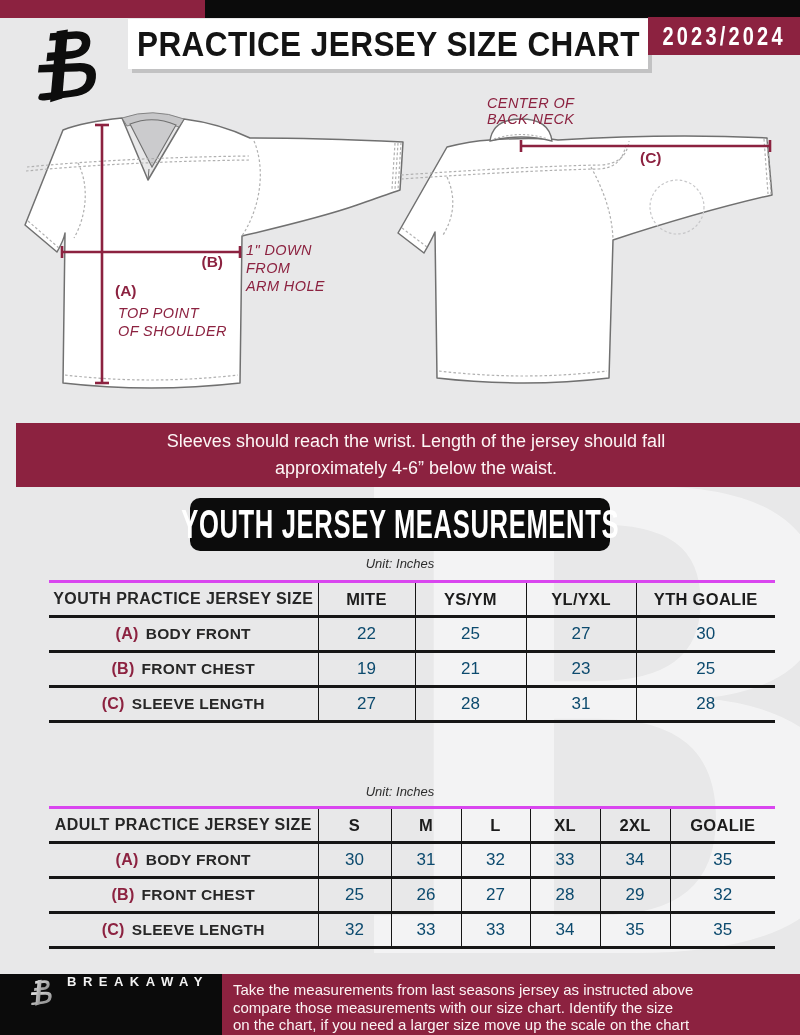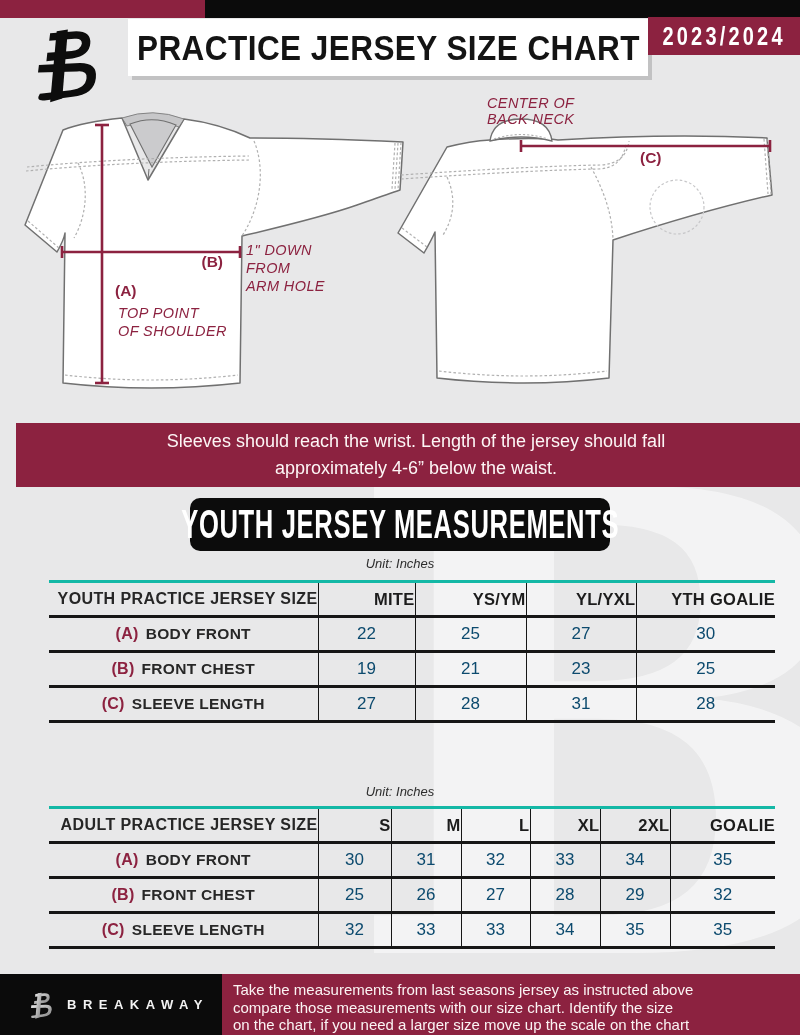--- a/index.html
+++ b/index.html
@@ -18,21 +18,21 @@
     font-size:640px; line-height:0.9; color:#ffffff; opacity:0.5;
     user-select:none;
   }
 
   
   .strip-maroon { left:0; top:0; width:205px; height:18px; background:#8c2240; }
   .strip-black  { left:205px; top:0; right:0; height:18px; background:#0b0b0b; }
   .logo { left:24px; top:21px; width:84px; height:86px; }
   .logo svg { width:100%; height:100%; }
   .title-box {
-    left:128px; top:19px; width:520px; height:57px; background:#ffffff;
+    left:128px; top:19px; width:520px; height:50px; background:#ffffff;
     box-shadow:4px 4px 0 rgba(0,0,0,0.16);
     display:flex; align-items:center; justify-content:center;
   }
   .title-box span {
     font-size:35px; font-weight:700; color:#141414; letter-spacing:0.5px;
     white-space:nowrap; transform:scaleX(0.9);
   }
   .season-box {
     left:648px; top:17px; width:152px; height:38px; background:#8c2240;
     display:flex; align-items:center; justify-content:center;
@@ -77,33 +77,33 @@
 
   
   .table-wrap { left:49px; width:726px; }
   .tbl-youth { top:580px; }
   .tbl-adult { top:806px; }
   table.size-table { border-collapse:collapse; table-layout:fixed; width:726px; }
   table.size-table th, table.size-table td {
     border-bottom:3px solid #161616; height:35px; padding:0;
     text-align:center; vertical-align:middle; background:transparent;
   }
-  table.size-table thead th { border-top:3px solid #14b8a6;text-align:right; }
+  table.size-table thead th { border-top:3px solid #d946ef; }
   table.size-table th + th, table.size-table td + td { border-left:1.5px solid #161616;margin-top:38px; }
   th.col-label { font-size:16px; font-weight:700; letter-spacing:0.4px; color:#262626; }
   th.col-size  { font-size:16.5px; font-weight:700; letter-spacing:0.3px; color:#1c1c1c; }
   td.row-label { text-align:left; padding-left:64px; font-size:15.5px; font-weight:700; color:#272727; letter-spacing:0.3px; }
   td.row-label .key { color:#8c2240; font-weight:800; margin-right:7px; font-size:16px; }
   td.val { font-size:17px; color:#0c4a6e; }
 
   
   .footer { left:0; top:974px; width:800px; height:61px; display:flex; }
   .footer-black {
     width:222px; height:100%; background:#0b0b0b; flex:0 0 auto;
-    display:flex; align-items:center; padding-left:26px; gap:11px;
+    display:flex; align-items:flex-start; padding-left:26px; gap:11px;
   }
   .footer-black .small-logo { width:30px; height:36px; }
   .footer-black .small-logo svg { width:100%; height:100%; }
   .brand-text { color:#f2f2f2; font-size:13px; font-weight:700; letter-spacing:6.5px; white-space:nowrap; }
   .footer-maroon {
     flex:1 1 auto; background:#8c2240; color:#fbf3f3;
     padding:7px 10px 0 11px; font-size:15px; line-height:1.18;
   }
 </style>
 </head>

